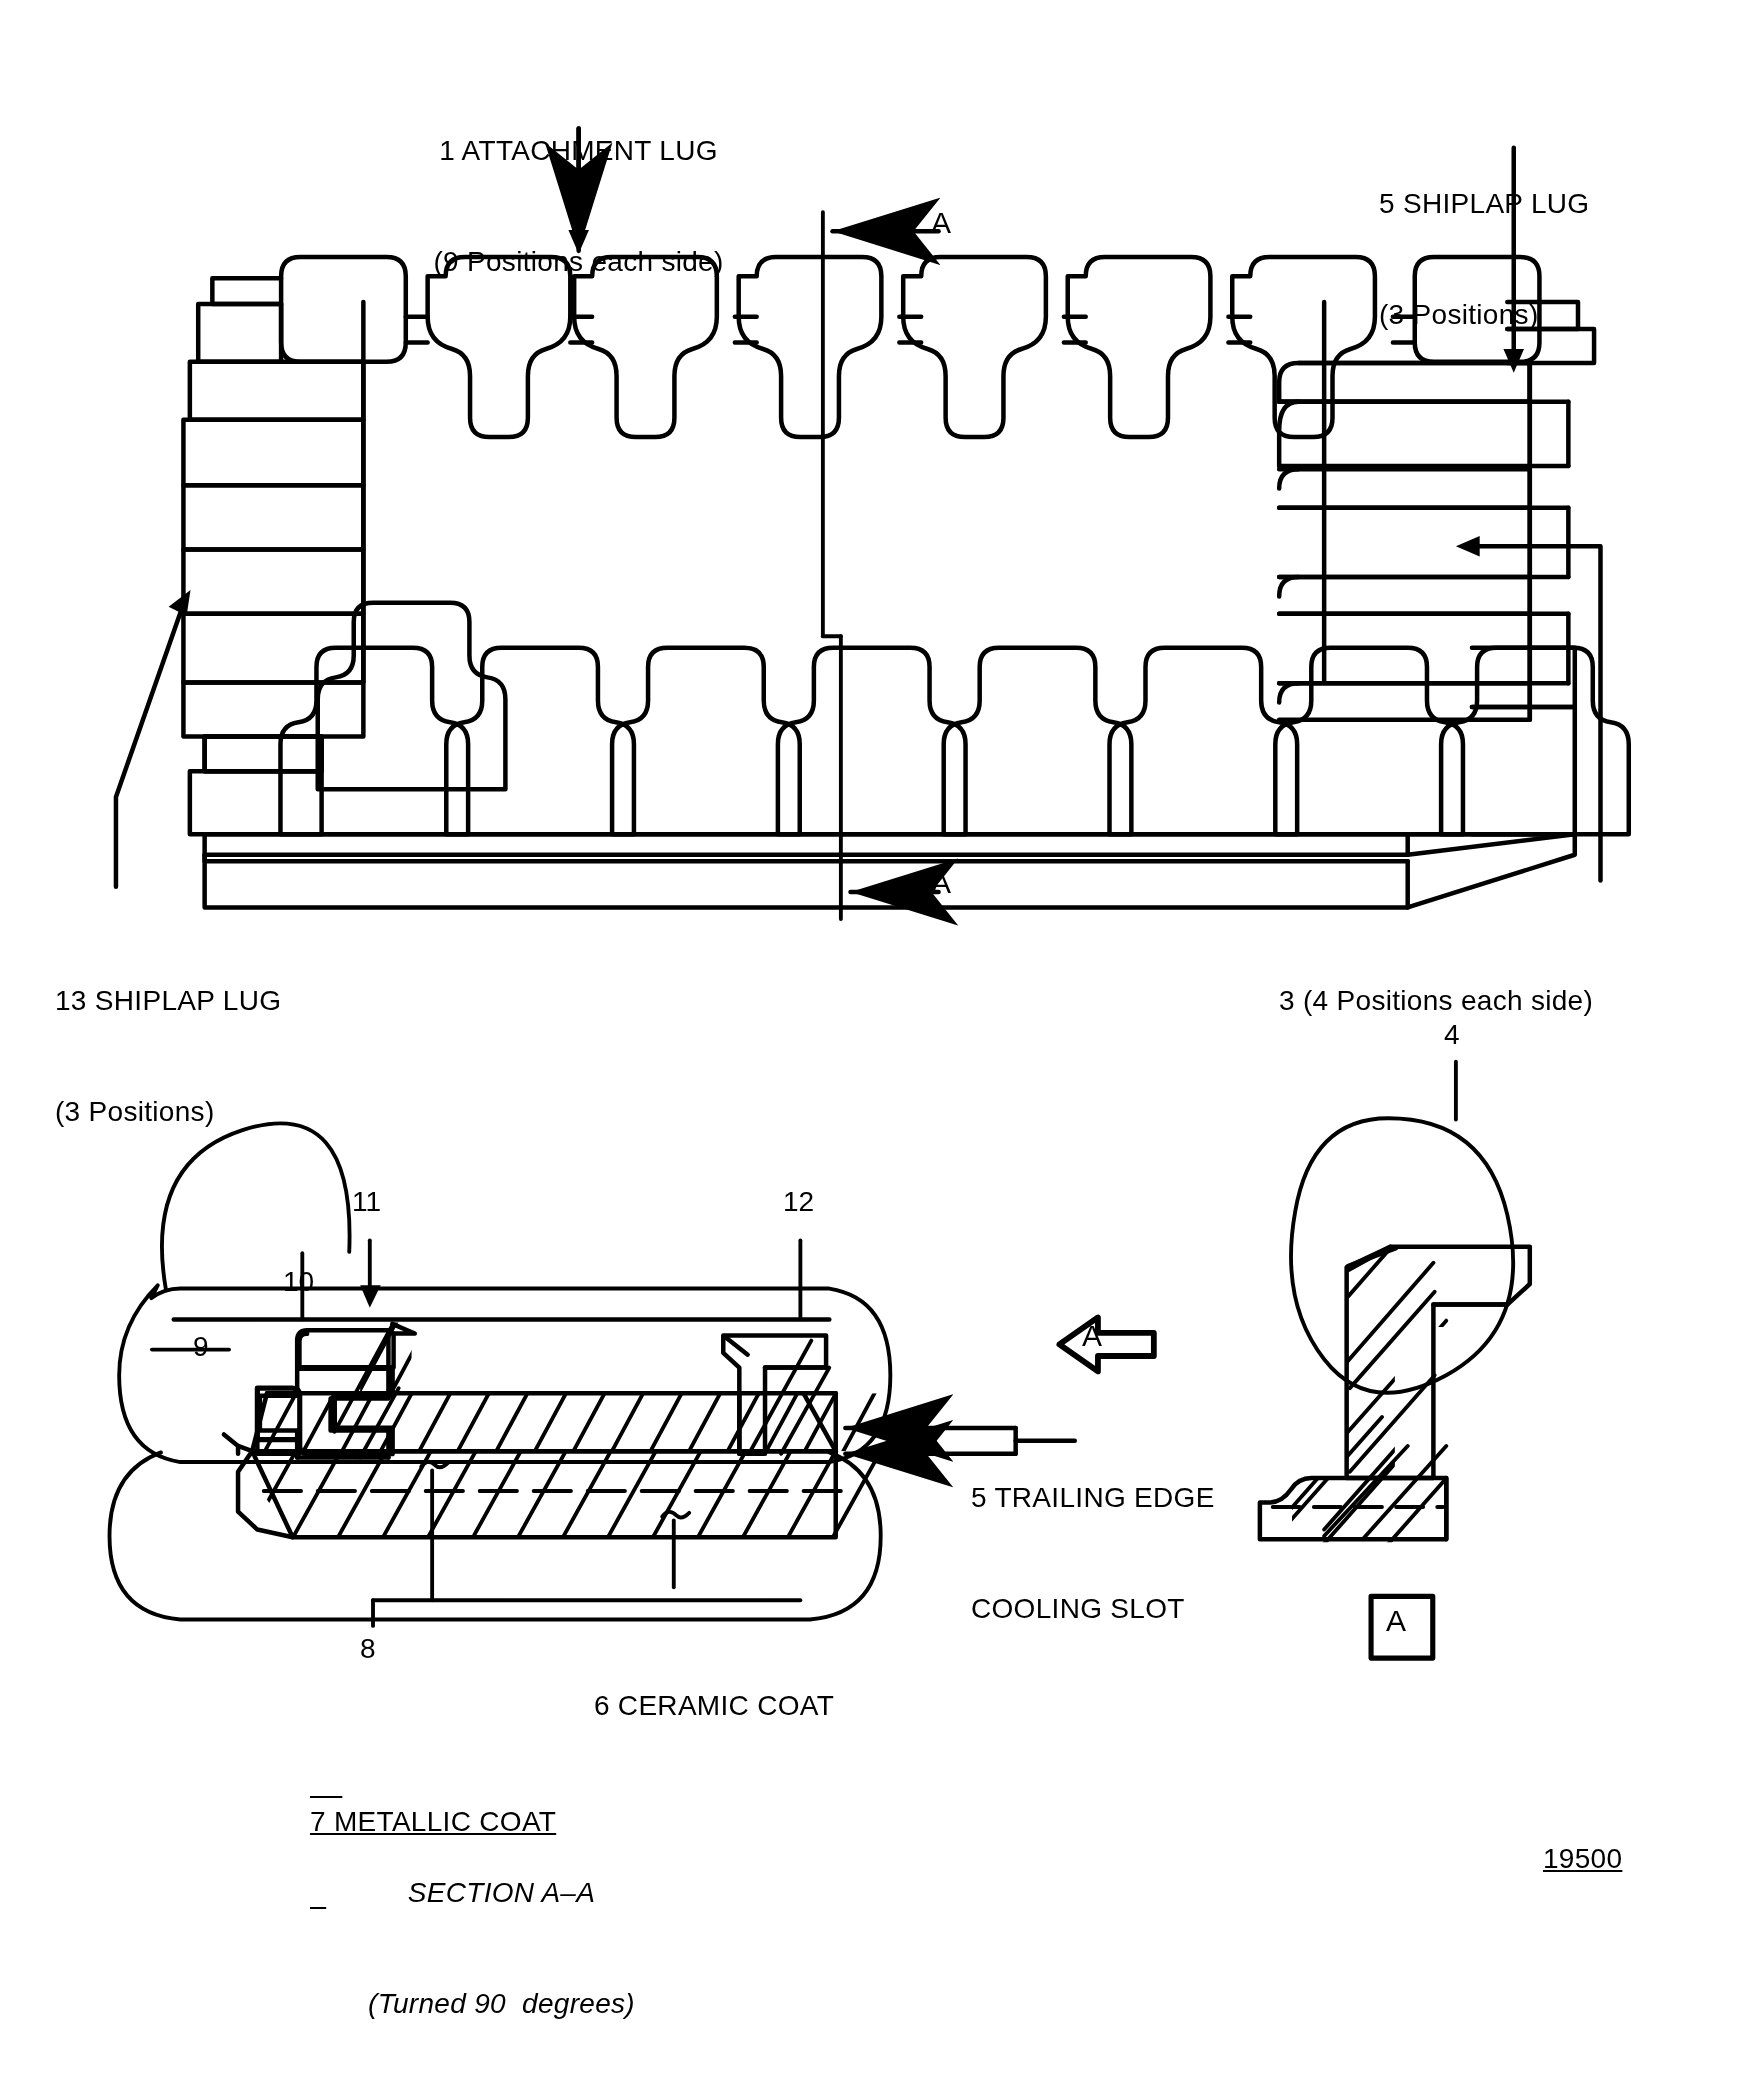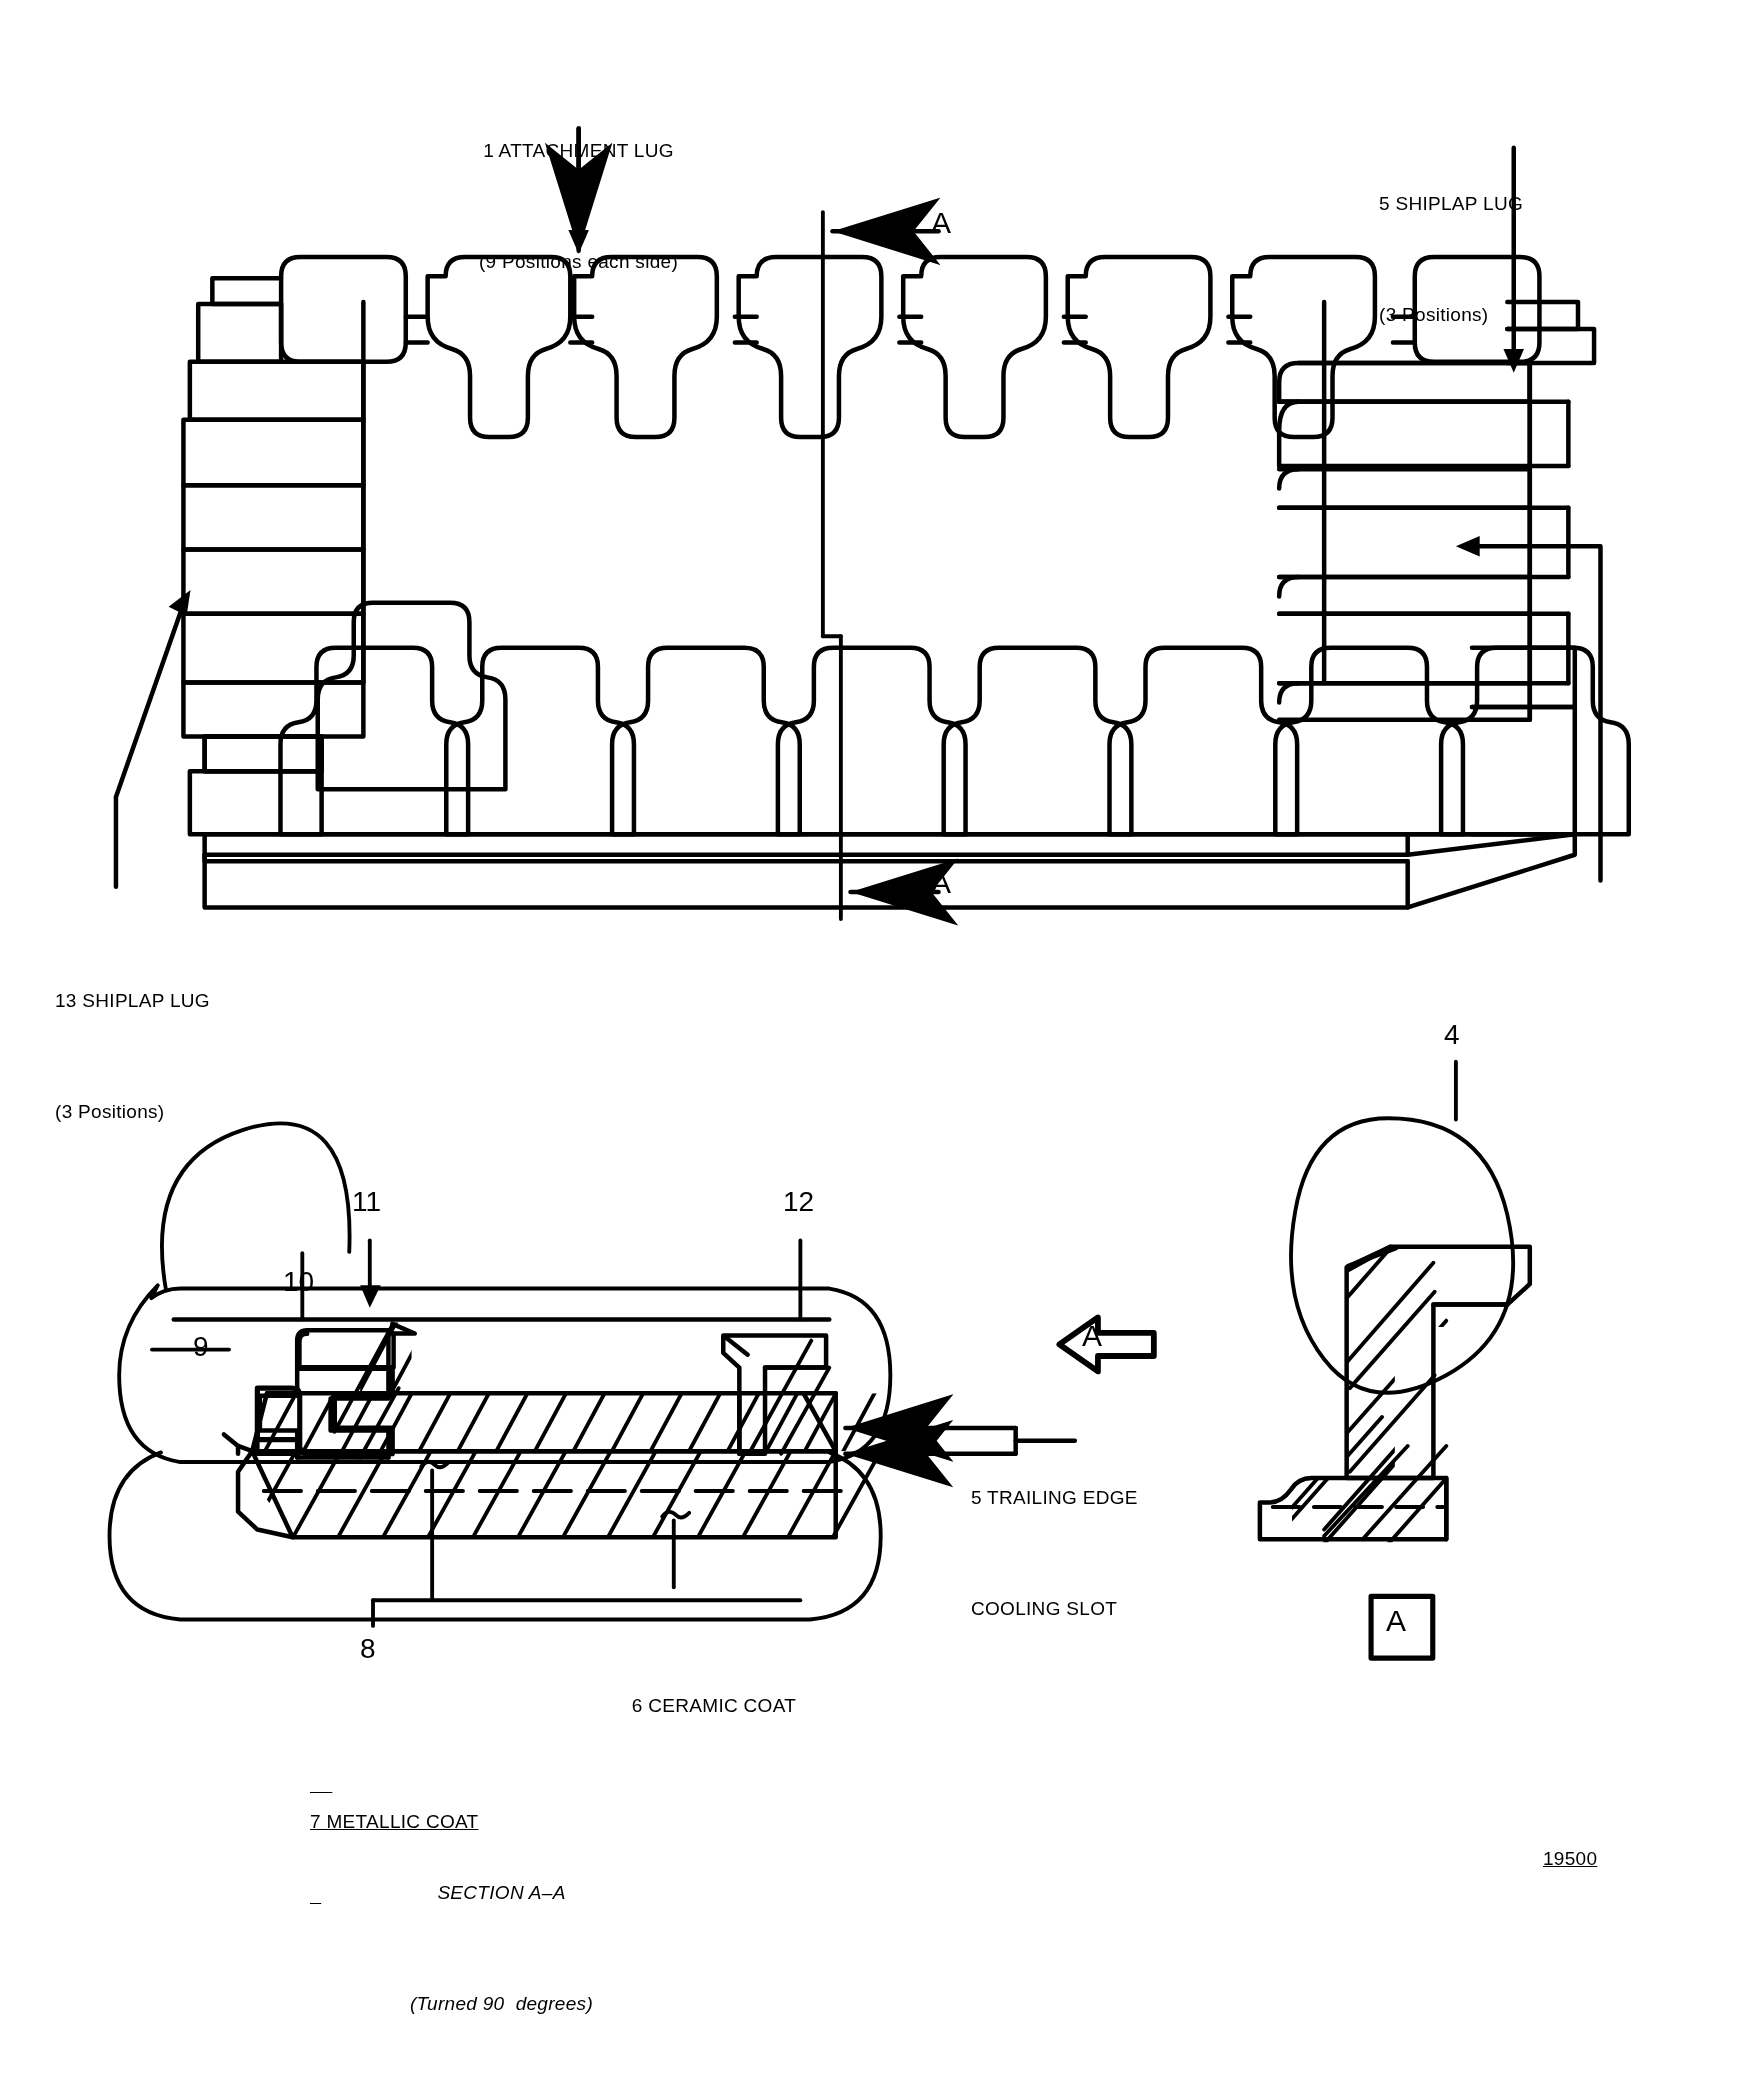--- a/index.html
+++ b/index.html
@@ -5,21 +5,21 @@
 <style>
   html,body{margin:0;padding:0;background:#fff;}
   body{
     width:1755px;height:2097px;position:relative;overflow:hidden;
     font-family:"Liberation Sans", sans-serif;
     color:#000;
   }
   #root{position:absolute;inset:0;}
   svg.fig{position:absolute;left:0;top:0;width:1755px;height:2097px;}
   .lbl{position:absolute;white-space:pre;font-family:"Liberation Sans",sans-serif;color:#000;}
-  .t1{font-size:19px;line-height:37px;letter-spacing:0.3px;}
+  .t1{font-size:28px;line-height:37px;letter-spacing:0.3px;}
   .t-num{font-size:28px;}
   .big{font-size:30px;}
   .c{text-align:center;}
 </style>
 </head>
 <body>
 
 <div id="root">
 
   <svg class="fig" viewBox="0 0 2730 3263">
@@ -319,20 +319,23 @@
   <div class="lbl t1" style="left:1379px;top:111px;width:334px;">
     <div>5 SHIPLAP LUG</div>
     <div>(3 Positions)</div>
   </div>
 
   <div class="lbl t1" style="left:55px;top:908px;width:334px;">
     <div>13 SHIPLAP LUG</div>
     <div>(3 Positions)</div>
   </div>
 
+  <div class="lbl t1" style="left:1279px;top:908px;width:437px;">
+    <div>3 (4 Positions each side)</div>
+  </div>
 
   <div class="lbl big" style="left:931px;top:206px;">A</div>
   <div class="lbl big" style="left:931px;top:866px;">A</div>
 
   <div class="lbl big" style="left:1082px;top:1319px;">A</div>
 
   <div class="lbl t1" style="left:971px;top:1405px;width:360px;">
     <div>5 TRAILING EDGE</div>
     <div>COOLING SLOT</div>
   </div>

